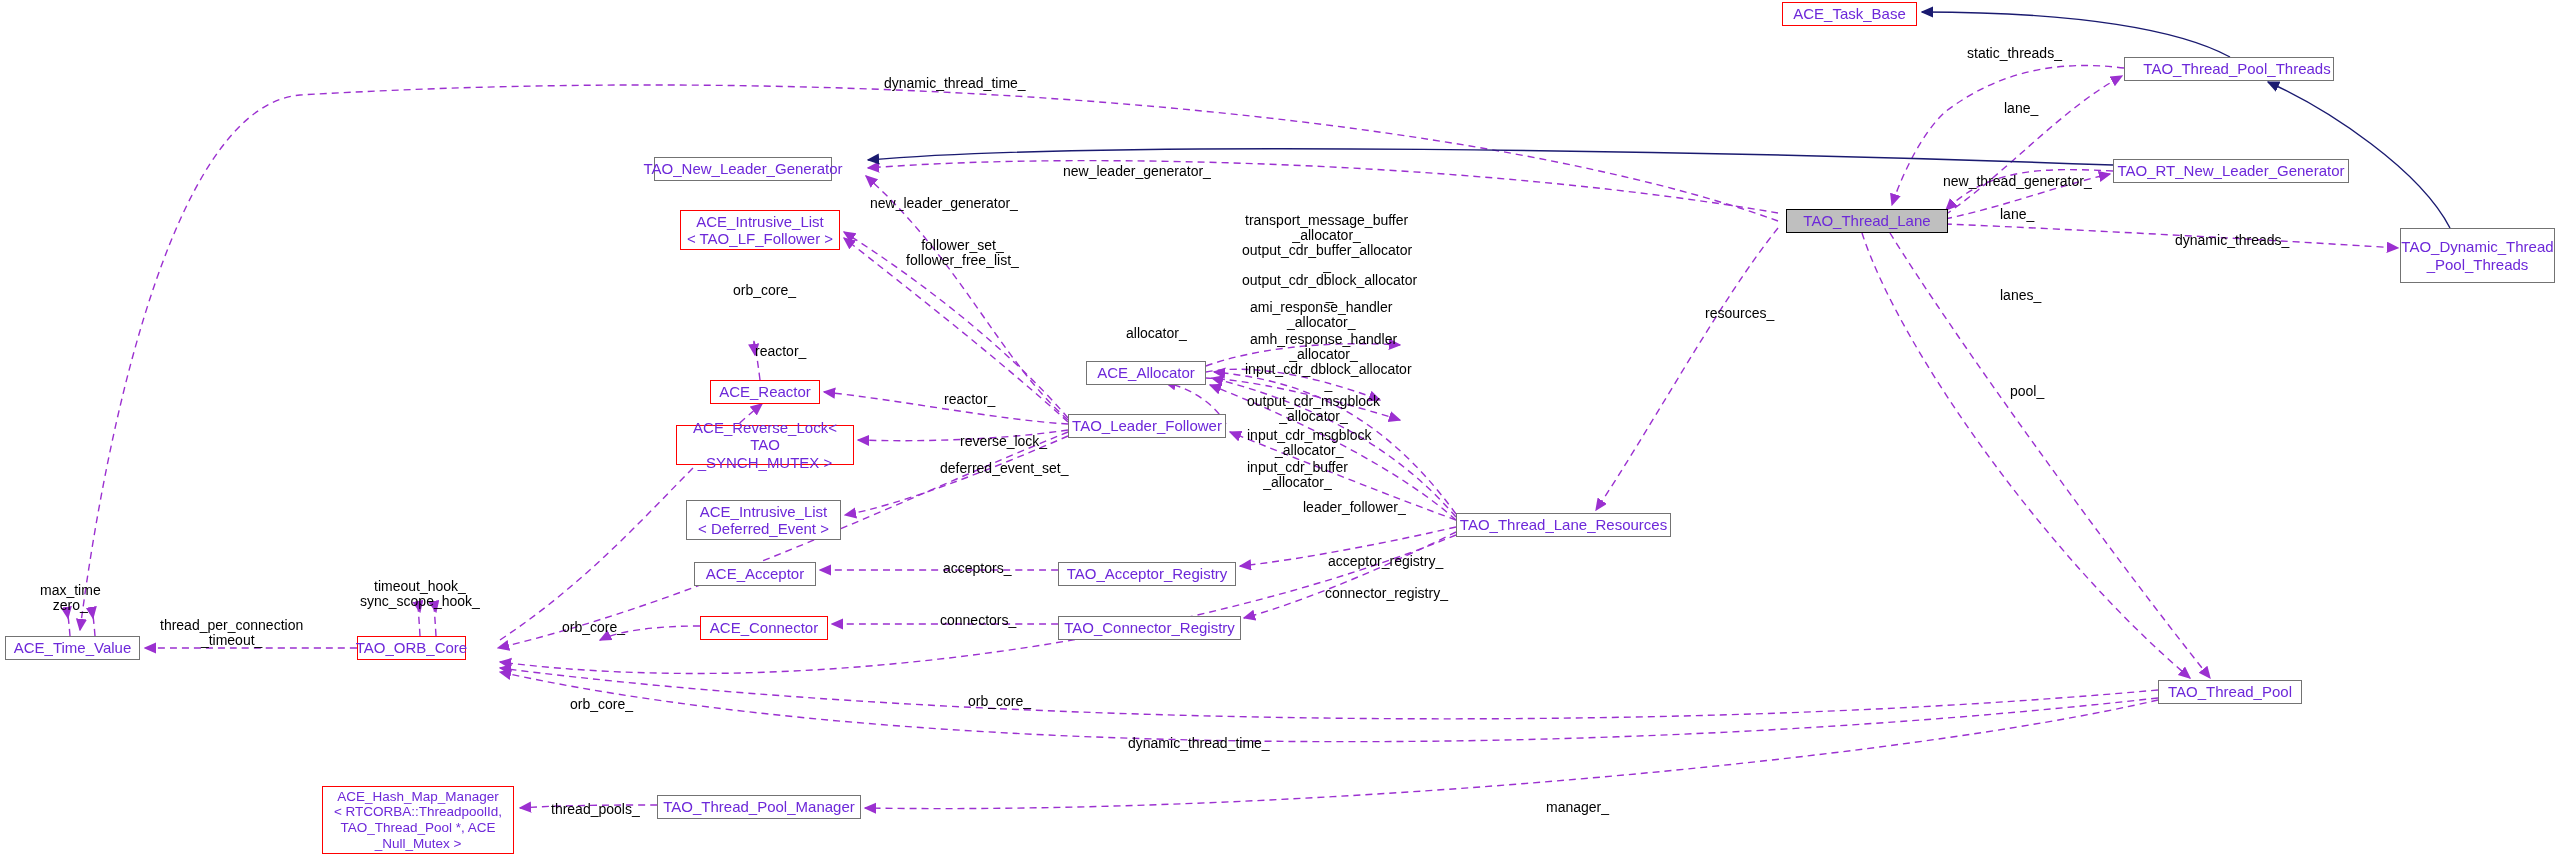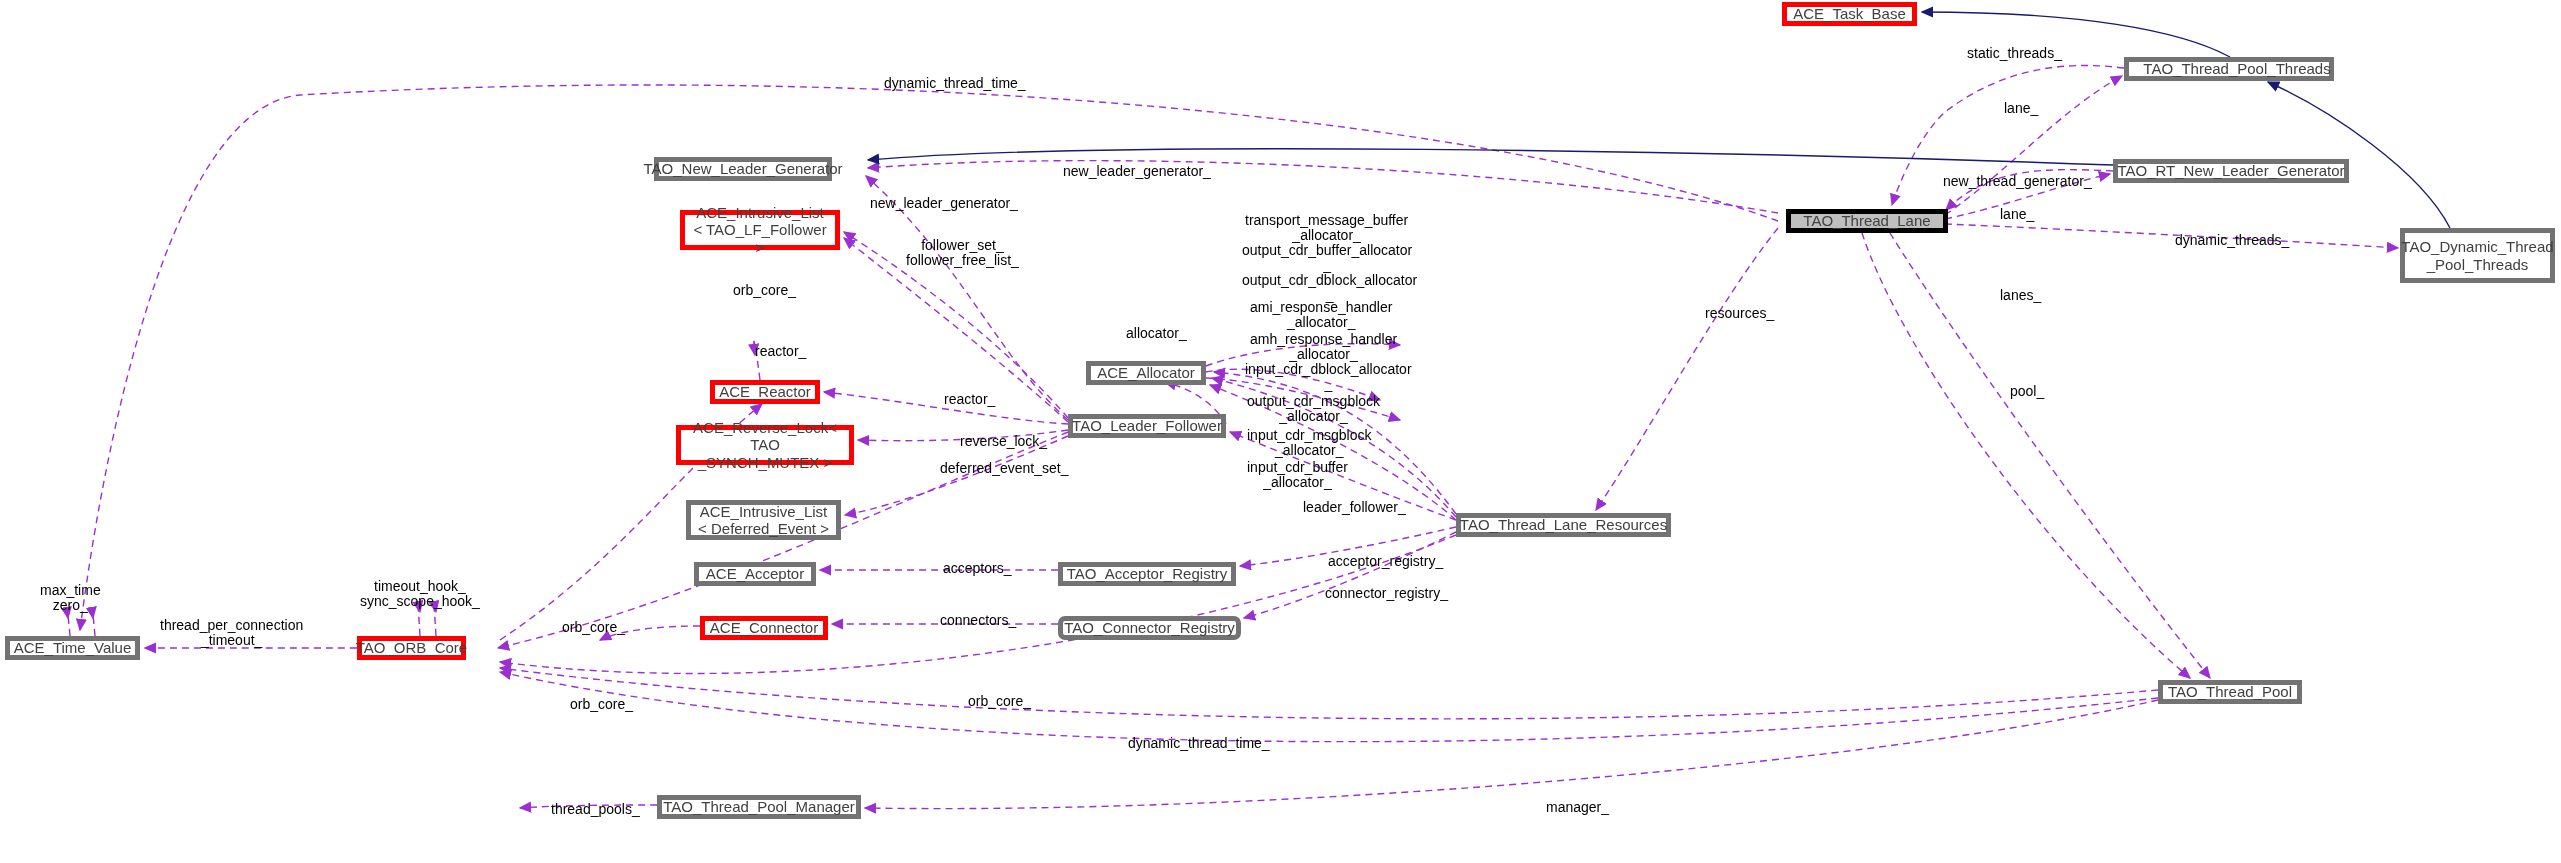--- a/index.html
+++ b/index.html
@@ -12,28 +12,28 @@
     width: 2561px;
     height: 863px;
     font-family: "Liberation Sans", sans-serif;
     background: #ffffff;
     overflow: hidden;
   }
   .node {
     position: absolute;
     box-sizing: border-box;
     background: #ffffff;
-    border: 5px solid #737373;
+    border: 1px solid #737373;
     display: flex;
     align-items: center;
     justify-content: center;
     text-align: center;
     font-size: 15px;
     line-height: 1.15;
-    color: #404040;
+    color: #6d28d9;
     white-space: pre-line;
     padding: 1px 4px;
   }
   .node.red {
     border-color: #ff0000;
   }
   .node.filled {
     background: #bfbfbf;
     border-color: #000000;
   }
@@ -171,24 +171,28 @@
   <div class="node red" style="left:710px;top:380px;width:110px;height:24px;">ACE_Reactor</div>
   <div class="node" style="left:1068px;top:414px;width:158px;height:24px;">TAO_Leader_Follower</div>
   <div class="node red" style="left:676px;top:425px;width:178px;height:40px;">ACE_Reverse_Lock&lt; TAO
 _SYNCH_MUTEX &gt;</div>
   <div class="node" style="left:686px;top:500px;width:155px;height:40px;">ACE_Intrusive_List
 &lt; Deferred_Event &gt;</div>
   <div class="node" style="left:1456px;top:513px;width:215px;height:24px;">TAO_Thread_Lane_Resources</div>
   <div class="node" style="left:694px;top:562px;width:122px;height:24px;">ACE_Acceptor</div>
   <div class="node" style="left:1058px;top:562px;width:178px;height:24px;">TAO_Acceptor_Registry</div>
   <div class="node red" style="left:700px;top:616px;width:128px;height:24px;">ACE_Connector</div>
-  <div class="node" style="left:1058px;top:616px;width:183px;height:24px;border-radius:7px;">TAO_Connector_Registry</div>
+  <div class="node" style="left:1058px;top:616px;width:183px;height:24px;">TAO_Connector_Registry</div>
   <div class="node" style="left:5px;top:636px;width:135px;height:24px;">ACE_Time_Value</div>
   <div class="node red" style="left:357px;top:636px;width:109px;height:24px;">TAO_ORB_Core</div>
   <div class="node" style="left:2158px;top:680px;width:144px;height:24px;">TAO_Thread_Pool</div>
+  <div class="node red" style="left:322px;top:786px;width:192px;height:68px;font-size:13.5px;">ACE_Hash_Map_Manager
+&lt; RTCORBA::ThreadpoolId,
+TAO_Thread_Pool *, ACE
+_Null_Mutex &gt;</div>
   <div class="node" style="left:657px;top:795px;width:204px;height:24px;">TAO_Thread_Pool_Manager</div>
 
   <div class="edge-label" style="left:884px;top:76px;">dynamic_thread_time_</div>
   <div class="edge-label" style="left:1967px;top:46px;">static_threads_</div>
   <div class="edge-label" style="left:2004px;top:101px;">lane_</div>
   <div class="edge-label" style="left:1063px;top:164px;">new_leader_generator_</div>
   <div class="edge-label" style="left:1943px;top:174px;">new_thread_generator_</div>
   <div class="edge-label" style="left:870px;top:196px;">new_leader_generator_</div>
   <div class="edge-label" style="left:2000px;top:207px;">lane_</div>
   <div class="edge-label" style="left:2175px;top:233px;">dynamic_threads_</div>

